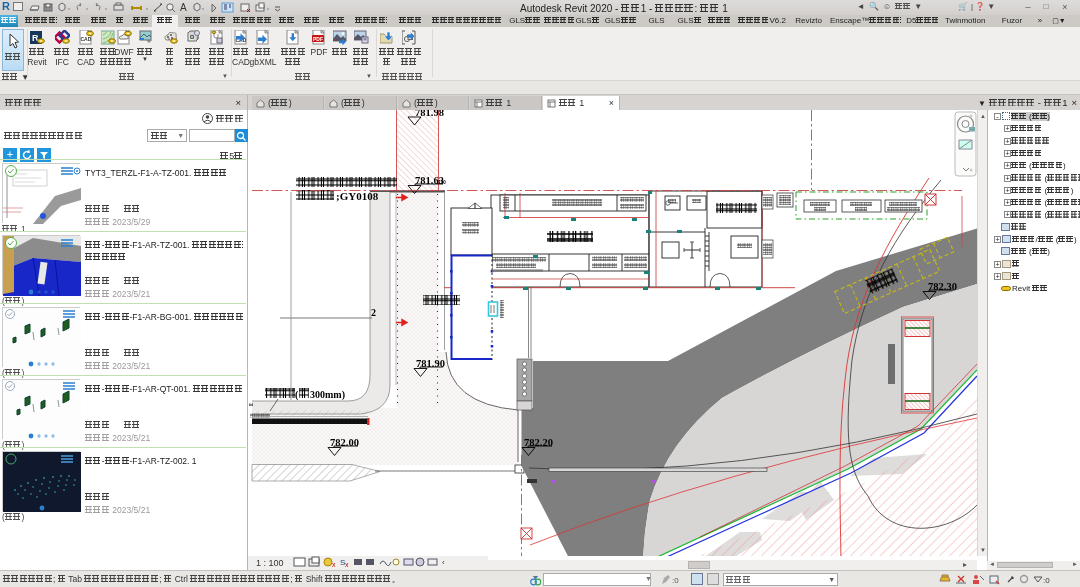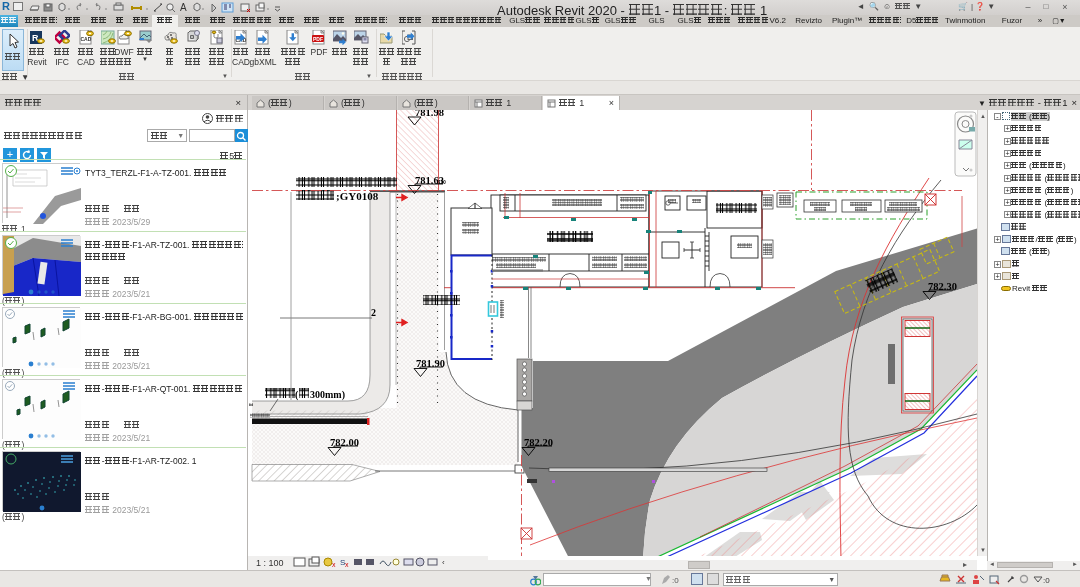--- a/index.html
+++ b/index.html
@@ -9,21 +9,21 @@
 linear-gradient(90deg,transparent 0 8%,currentColor 8% calc(8% + 1px),transparent calc(8% + 1px)),
 linear-gradient(90deg,transparent 0 52%,currentColor 52% calc(52% + 1px),transparent calc(52% + 1px)),
 linear-gradient(0deg,currentColor 0 1px,transparent 1px),
 linear-gradient(0deg,transparent 0 47%,currentColor 47% calc(47% + 1px),transparent calc(47% + 1px)),
 linear-gradient(0deg,transparent 0 90%,currentColor 90% calc(90% + 1px),transparent calc(90% + 1px));
 background-size:.98em .8em;
 -webkit-mask-image:repeating-linear-gradient(90deg,#000 0 .84em,transparent .84em .98em)}
 
 #titlebar{position:absolute;left:0;top:0;width:1080px;height:15px;background:linear-gradient(#dedcda,#d2cfcd);font-size:9px;color:#333}
 #titlebar .ic{position:absolute;top:1px;height:12px;line-height:12px;text-align:center;color:#555}
-#title-text{position:absolute;left:497px;top:2.5px;font-size:13px;color:#222}
+#title-text{position:absolute;left:520px;top:2.5px;font-size:10px;color:#222}
 
 #tabrow{position:absolute;left:0;top:15px;width:1080px;height:12px;background:#cdcac6;font-size:8px;color:#1d1d1d}
 #tabrow .t{position:absolute;top:0;height:12px;line-height:12.5px;text-align:center}
 #tabrow .file{background:linear-gradient(#4db3e0,#1d85bb);color:#fff;font-weight:bold}
 #tabrow .act{background:#f0efed}
 
 #ribbon{position:absolute;left:0;top:27px;width:1080px;height:54px;background:#f0efed;font-size:8.5px;color:#3a3a3a;border-bottom:1px solid #d9d6d2}
 #ribbon .sep{position:absolute;top:2px;height:48px;width:1px;background:#dbd8d4}
 #ribbon .glab{position:absolute;top:45px;height:9px;font-size:8.5px;color:#444;text-align:center;width:60px}
 #ribbon .it{position:absolute;text-align:center;color:#333}
@@ -108,21 +108,21 @@
  <div class="t" style="left:430px;width:75px"><span class="z" style="--n:9"></span></div>
  <div class="t" style="left:508px;width:34px">GLS<span class="z" style="--n:2"></span></div>
  <div class="t" style="left:544px;width:30px"><span class="z" style="--n:4"></span></div>
  <div class="t" style="left:575px;width:25px">GLS<span class="z" style="--n:1"></span></div>
  <div class="t" style="left:604px;width:33px">GLS<span class="z" style="--n:2"></span></div>
  <div class="t" style="left:641px;width:31px">GLS<span class="z" style="--n:2"></span></div>
  <div class="t" style="left:677px;width:25px">GLS<span class="z" style="--n:1"></span></div>
  <div class="t" style="left:707px;width:26px"><span class="z" style="--n:3"></span></div>
  <div class="t" style="left:738px;width:48px"><span class="z" style="--n:4"></span>V6.2</div>
  <div class="t" style="left:792px;width:33px">Revizto 5</div>
- <div class="t" style="left:830px;width:34px">Plugin™</div>
+ <div class="t" style="left:830px;width:34px">Enscape™</div>
  <div class="t" style="left:869px;width:32px"><span class="z" style="--n:4"></span></div>
  <div class="t" style="left:906px;width:34px">D5<span class="z" style="--n:3"></span></div>
  <div class="t" style="left:945px;width:40px">Twinmotion</div>
  <div class="t" style="left:988px;width:48px">Fuzor Enscape</div>
  <div class="t" style="left:1034px;width:12px">»</div>
  <div class="t" style="left:1050px;width:18px;font-size:7px">▢▼</div>
 </div>
 <div id="ribbon">
  <div style="position:absolute;left:2px;top:2px;width:22px;height:42px;background:linear-gradient(#dceefb,#bcdcf4);border:1px solid #8ab6d8;text-align:center">
   <svg width="13" height="17" viewBox="0 0 13 17" style="margin-top:3px">
@@ -763,20 +763,21 @@
 <circle cx="128" cy="6" r="4" fill="#ccd" stroke="#556"></circle>
 <rect x="136" y="3" width="9" height="6" fill="#eee" stroke="#556"></rect>
 <text x="150" y="9" fill="#333" font-size="8">‹</text>
 </g>
     </svg></div>
 <div id="hscroll">
     <div style="position:absolute;left:200px;top:1px;width:22px;height:8px;background:#cfccc9;border:1px solid #b5b2af"></div>
 <div style="position:absolute;right:10px;top:0;font-size:8px;color:#555">▸</div>
   </div>
 <div id="statusbar">
+<div style="position:absolute;left:3px;top:3px"><span class="z" style="--n:6"></span>; <span class="z" style="--n:1"></span> Tab <span class="z" style="--n:9"></span>; <span class="z" style="--n:1"></span> Ctrl <span class="z" style="--n:12"></span>; <span class="z" style="--n:1"></span> Shift <span class="z" style="--n:8"></span>。</div>
 <svg width="11" height="12" viewBox="0 0 11 12" style="position:absolute;left:530px;top:3px">
       <circle cx="3.5" cy="8" r="2.8" fill="none" stroke="#2a7fd0" stroke-width="1.2"></circle>
       <circle cx="8" cy="8" r="2.8" fill="none" stroke="#3a5" stroke-width="1.2"></circle>
       <path d="M3 2 h5 l-2.5 4 z" fill="#579"></path>
     </svg>
 <div style="position:absolute;left:543px;top:2px;width:108px;height:13px;background:#fff;border:1px solid #aaa"></div>
     <div style="position:absolute;left:645px;top:4px;font-size:7px;color:#777">▼</div>
 <svg width="22" height="12" viewBox="0 0 22 12" style="position:absolute;left:660px;top:3px">
       <path d="M2 10 L4 4 L8 1 L10 3 L6 8 Z" fill="#aaa"></path>
       <text x="12" y="9" font-size="8" fill="#555" font-family="Liberation Sans">:0</text>

